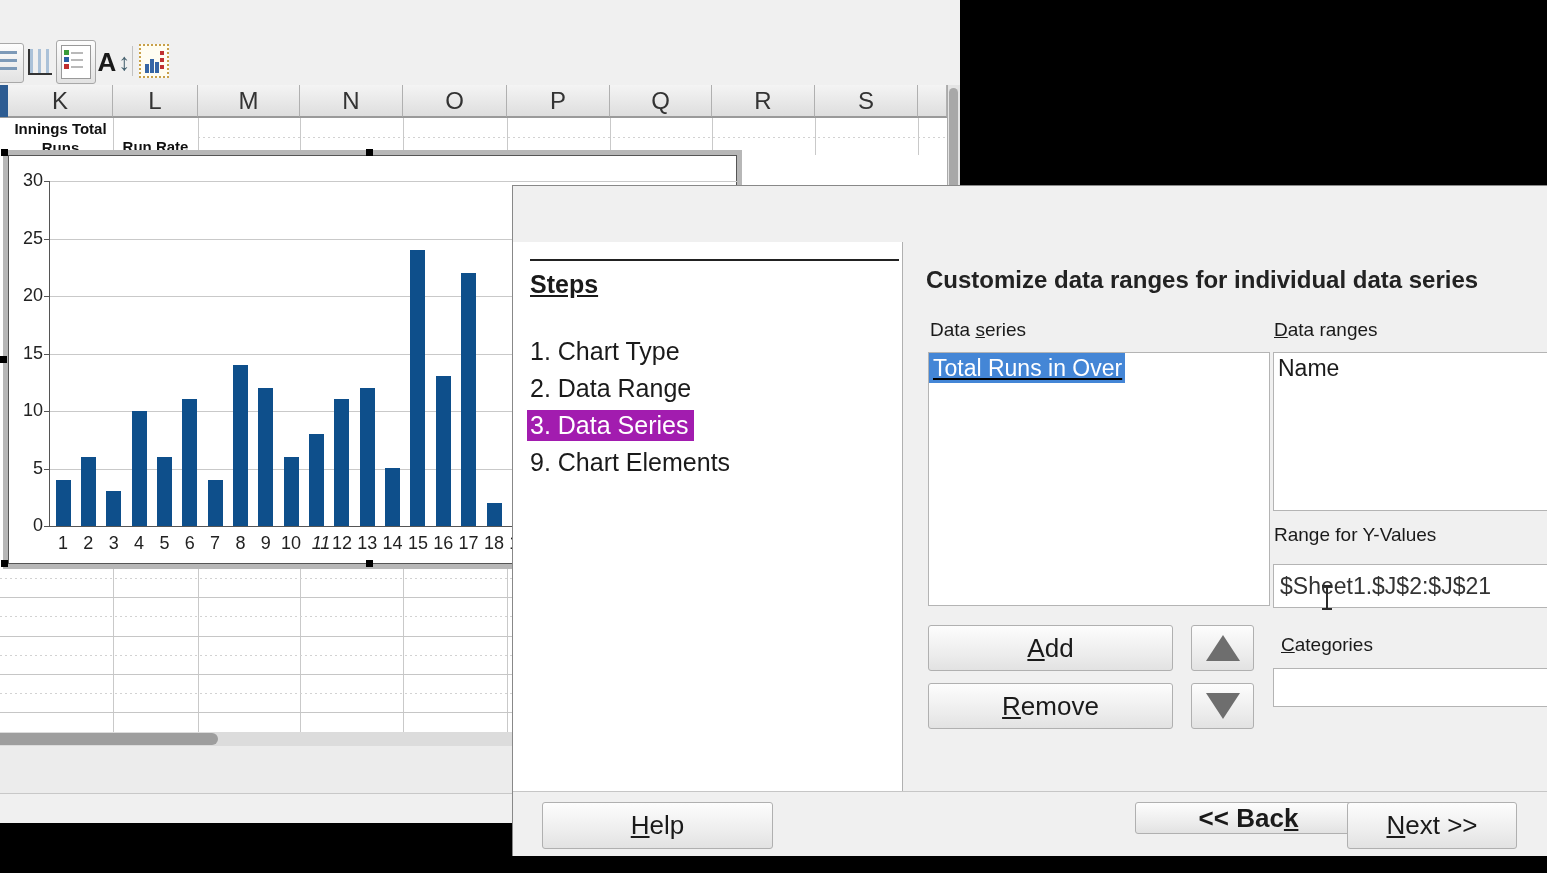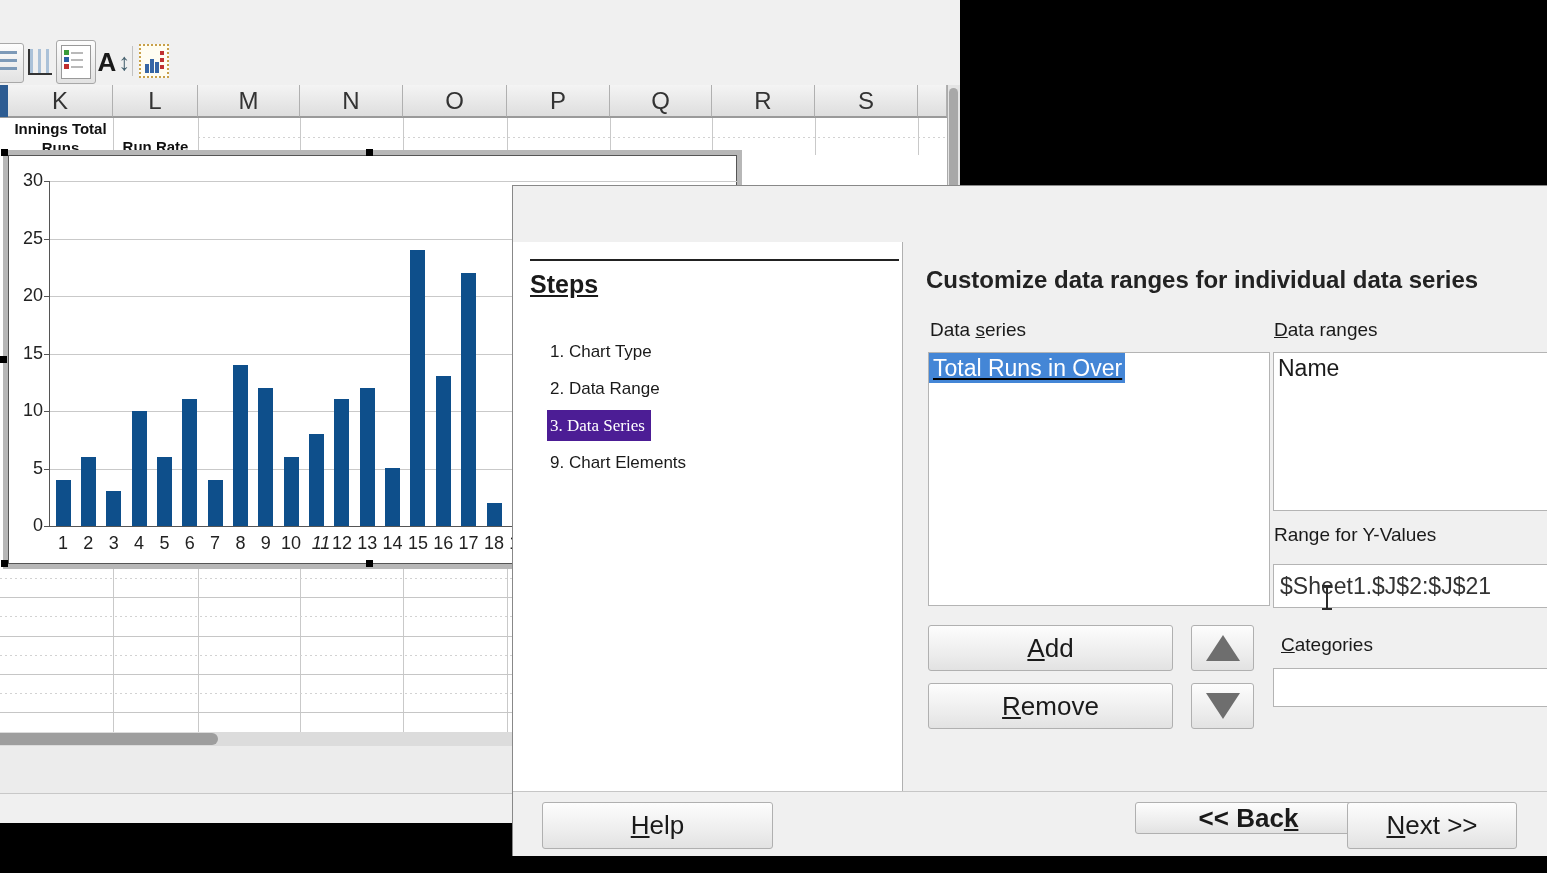--- a/index.html
+++ b/index.html
@@ -60,22 +60,22 @@
   
   .dialog{position:absolute;left:512px;top:185px;width:1035px;height:671px;background:#f0f0f0;
           border-left:1px solid #888;border-top:1px solid #888;box-sizing:border-box;overflow:hidden;z-index:5;}
   .titlebar{position:absolute;left:0;top:0;width:1035px;height:56px;
             background:linear-gradient(#fcfcfc,#e6e6e6);border-bottom:1px solid #c9c9c9;}
   .dlg-title{position:absolute;left:645px;top:9px;font-size:32px;font-weight:bold;color:#44606e;letter-spacing:1px;white-space:nowrap;}
   .steps-panel{position:absolute;left:0;top:56px;width:389px;height:549px;background:#fff;}
   .steps-rule{position:absolute;left:17px;top:17px;width:369px;height:2px;background:#222;}
   .steps-head{position:absolute;left:17px;top:28px;font-size:25px;font-weight:bold;color:#1a1a1a;text-decoration:underline;}
   .steps-list{position:absolute;left:14px;top:94px;}
-  .step{font-size:17px;color:#1a1a1a;height:31px;line-height:31px;margin-bottom:6px;width:max-content;padding:0 6px 0 3px;margin-left:20px;}
-  .step.active{background:#4c1d95;color:#fff;font-family:Liberation Serif, serif;}
+  .step{font-size:25px;color:#1a1a1a;height:31px;line-height:31px;margin-bottom:6px;width:max-content;padding:0 6px 0 3px;}
+  .step.active{background:#a21caf;color:#fff;}
   .vsep{position:absolute;left:389px;top:56px;width:1px;height:549px;background:#b0b0b0;}
 
   .content-head{position:absolute;left:413px;top:80px;font-size:24px;font-weight:bold;color:#222;white-space:nowrap;}
   .fieldlab{position:absolute;font-size:19px;color:#1a1a1a;white-space:nowrap;}
   .listbox{position:absolute;background:#fff;border:1px solid #b4b4b4;box-sizing:border-box;overflow:hidden;}
   .lb-item{height:30px;line-height:30px;font-size:23px;color:#1a1a1a;padding:0 4px;white-space:nowrap;}
   .lb-item.selected{background:#4486d6;color:#fff;}
   .lb-item.fit{width:max-content;padding-right:3px;}
   .input{position:absolute;background:#fff;border:1px solid #b4b4b4;box-sizing:border-box;
          font-size:23px;color:#333;display:flex;align-items:center;padding:0 6px;white-space:nowrap;overflow:hidden;}

